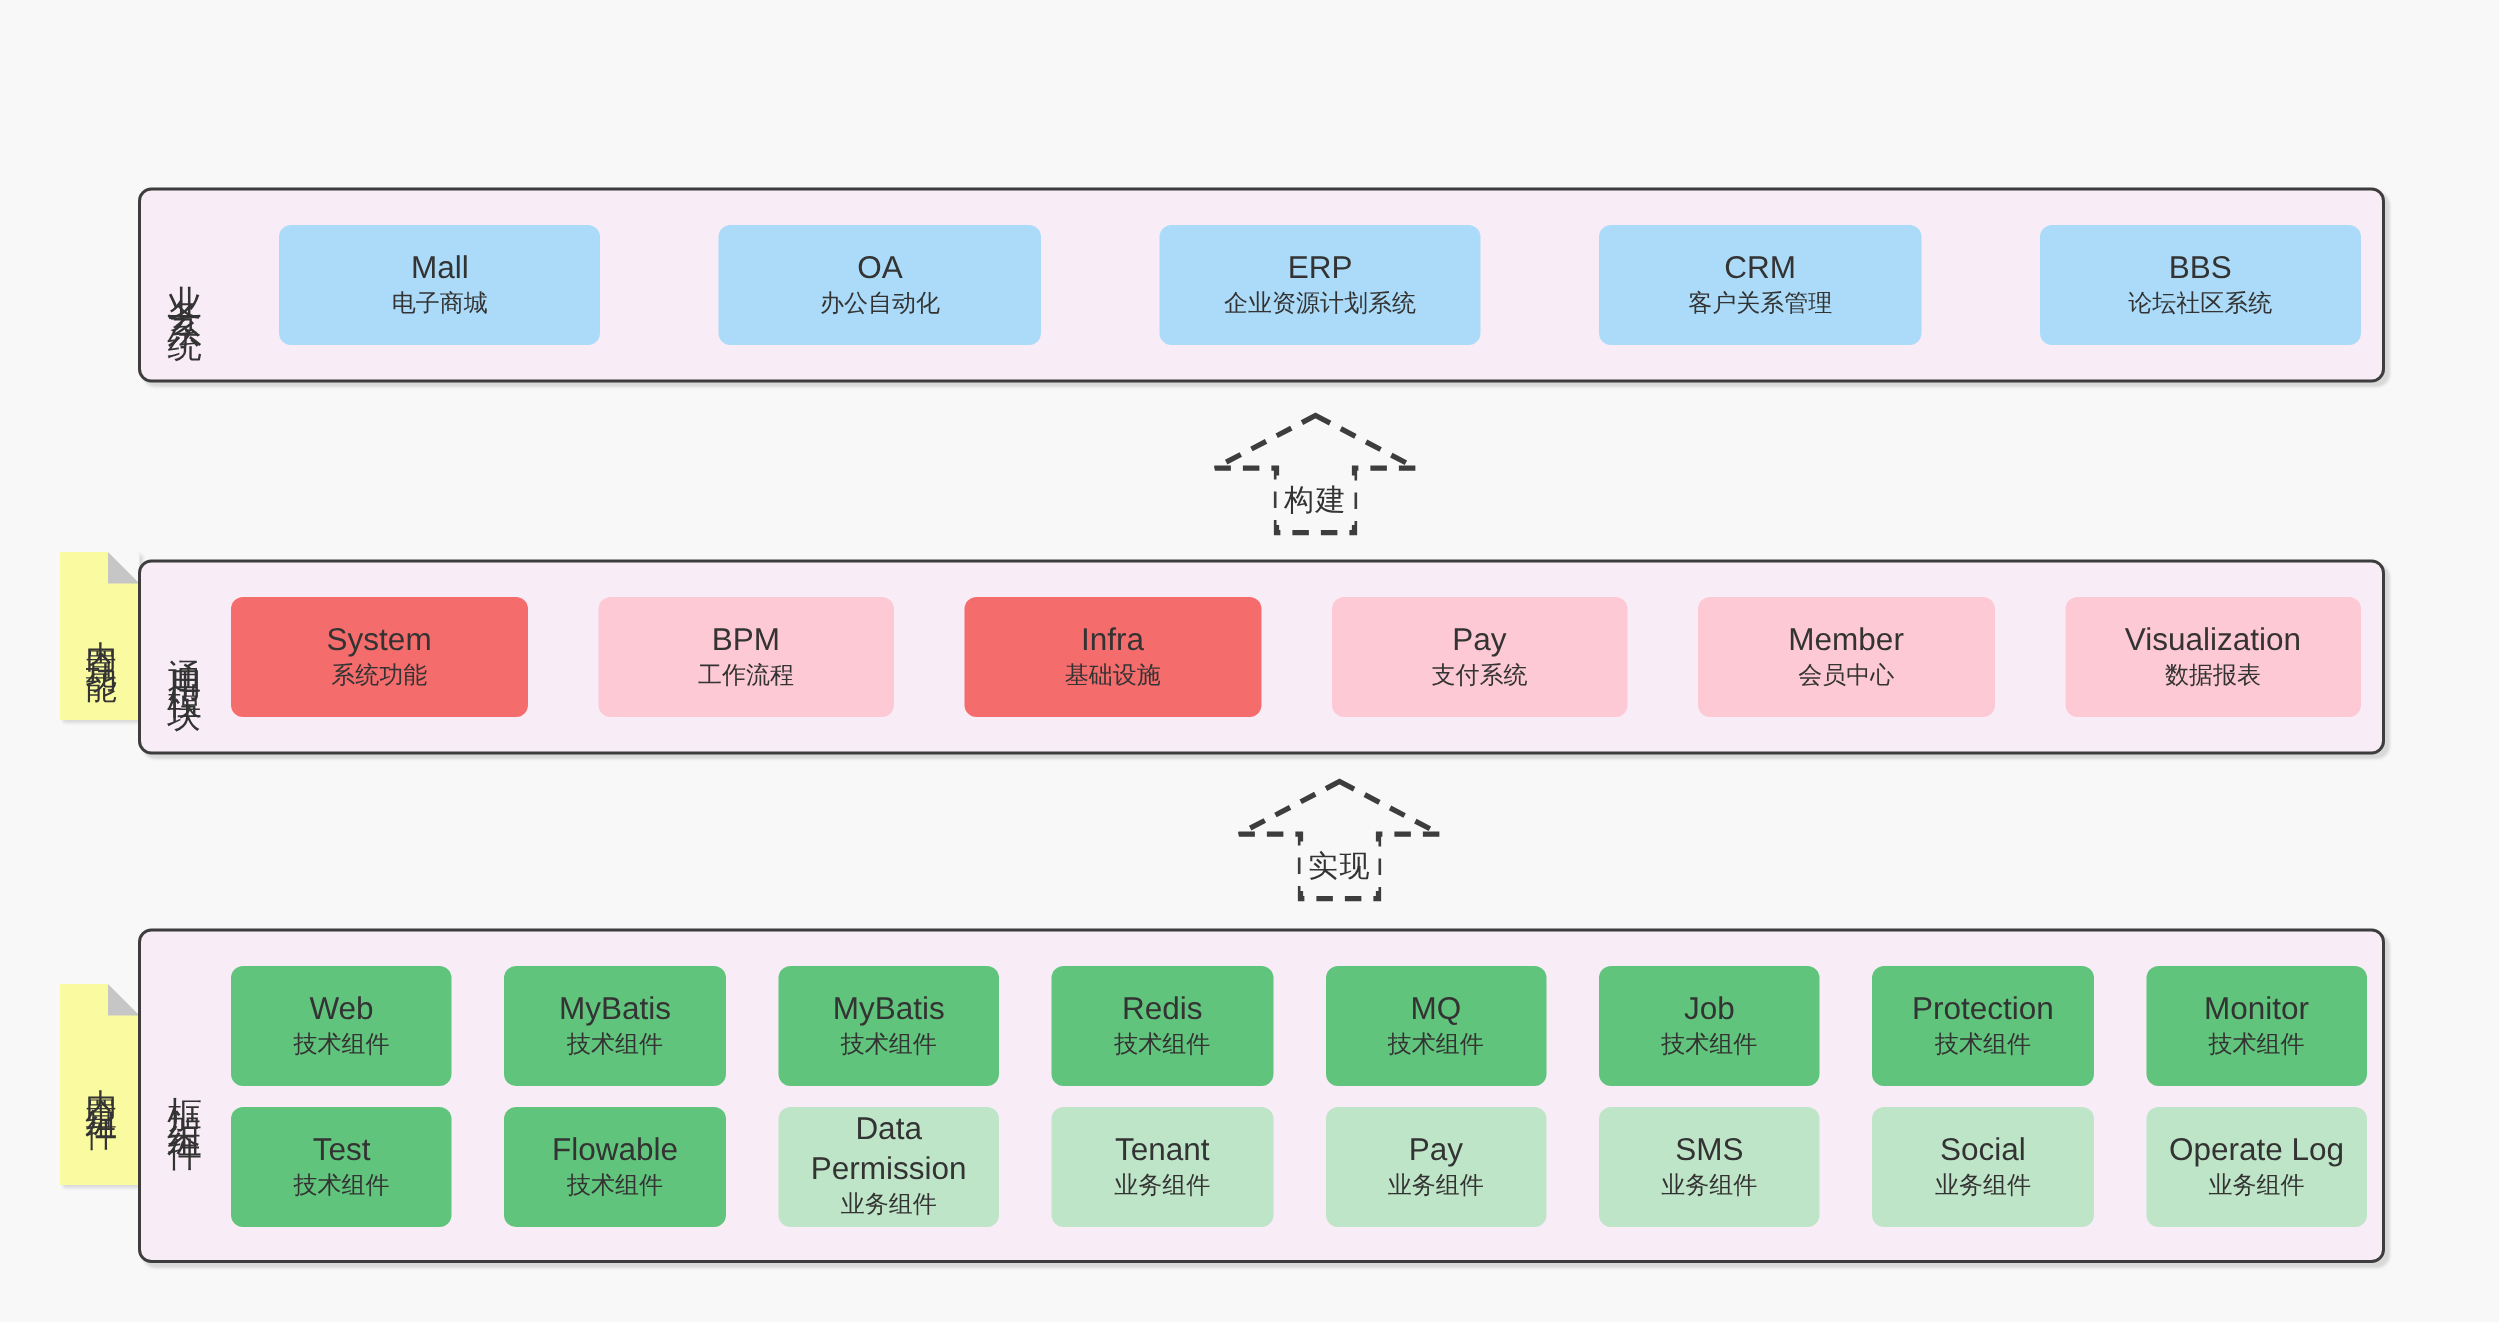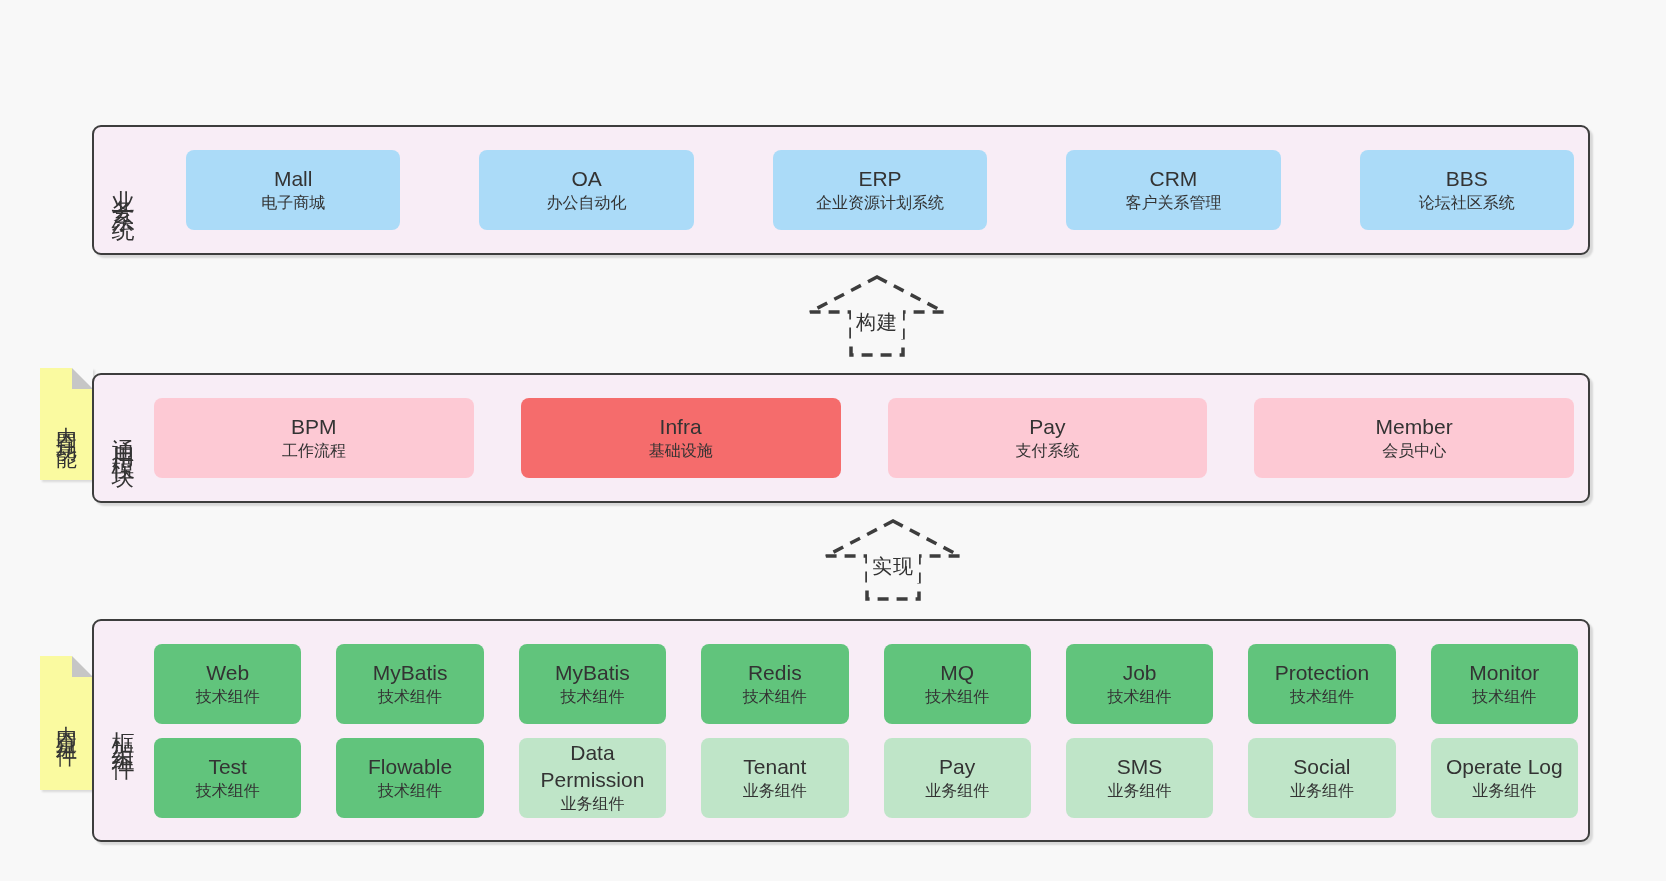--- a/index.html
+++ b/index.html
@@ -80,21 +80,21 @@
     border-style:solid;border-width:0 21px 21px 0;
     border-color:transparent var(--page-bg) var(--fold) transparent;
   }
 
   
   .arrow{position:absolute;width:140px;height:84px;z-index:1;}
   .arrow svg{position:absolute;left:0;top:0;}
   .arrow-build{left:807px;top:274px;}
   .arrow-implement{left:823px;top:518px;}
   .arrow-label{
-    position:absolute;left:50%;top:32px;transform:translateX(-50%);
+    position:absolute;left:50%;top:43px;transform:translateX(-50%);
     background:var(--page-bg);
     font-size:20px;letter-spacing:1px;color:var(--text);
     padding:3px 5px;white-space:nowrap;
   }
 </style>
 </head>
 <body>
 
 <div class="stage">
 
@@ -137,35 +137,43 @@
   <div class="arrow arrow-build">
     <svg width="140" height="84" viewBox="0 0 140 84">
       <polygon points="70,3 137,38 96,38 96,81 44,81 44,38 3,38" fill="none" stroke="#3d3d3d" stroke-width="3.5" stroke-dasharray="11 8"></polygon>
     </svg>
     <div class="arrow-label">构建</div>
   </div>
 
   <div class="band band-modules">
     <div class="band-label">通用模块</div>
     <div class="band-content">
+      <div class="box v-red">
+        <div class="t">System</div>
+        <div class="s">系统功能</div>
+      </div>
       <div class="box v-pink">
         <div class="t">BPM</div>
         <div class="s">工作流程</div>
       </div>
       <div class="box v-red">
         <div class="t">Infra</div>
         <div class="s">基础设施</div>
       </div>
       <div class="box v-pink">
         <div class="t">Pay</div>
         <div class="s">支付系统</div>
       </div>
       <div class="box v-pink">
         <div class="t">Member</div>
         <div class="s">会员中心</div>
+      </div>
+      <div class="box v-pink">
+        <div class="t">Visualization</div>
+        <div class="s">数据报表</div>
       </div>
     </div>
   </div>
 
   <div class="arrow arrow-implement">
     <svg width="140" height="84" viewBox="0 0 140 84">
       <polygon points="70,3 137,38 96,38 96,81 44,81 44,38 3,38" fill="none" stroke="#3d3d3d" stroke-width="3.5" stroke-dasharray="11 8"></polygon>
     </svg>
     <div class="arrow-label">实现</div>
   </div>

